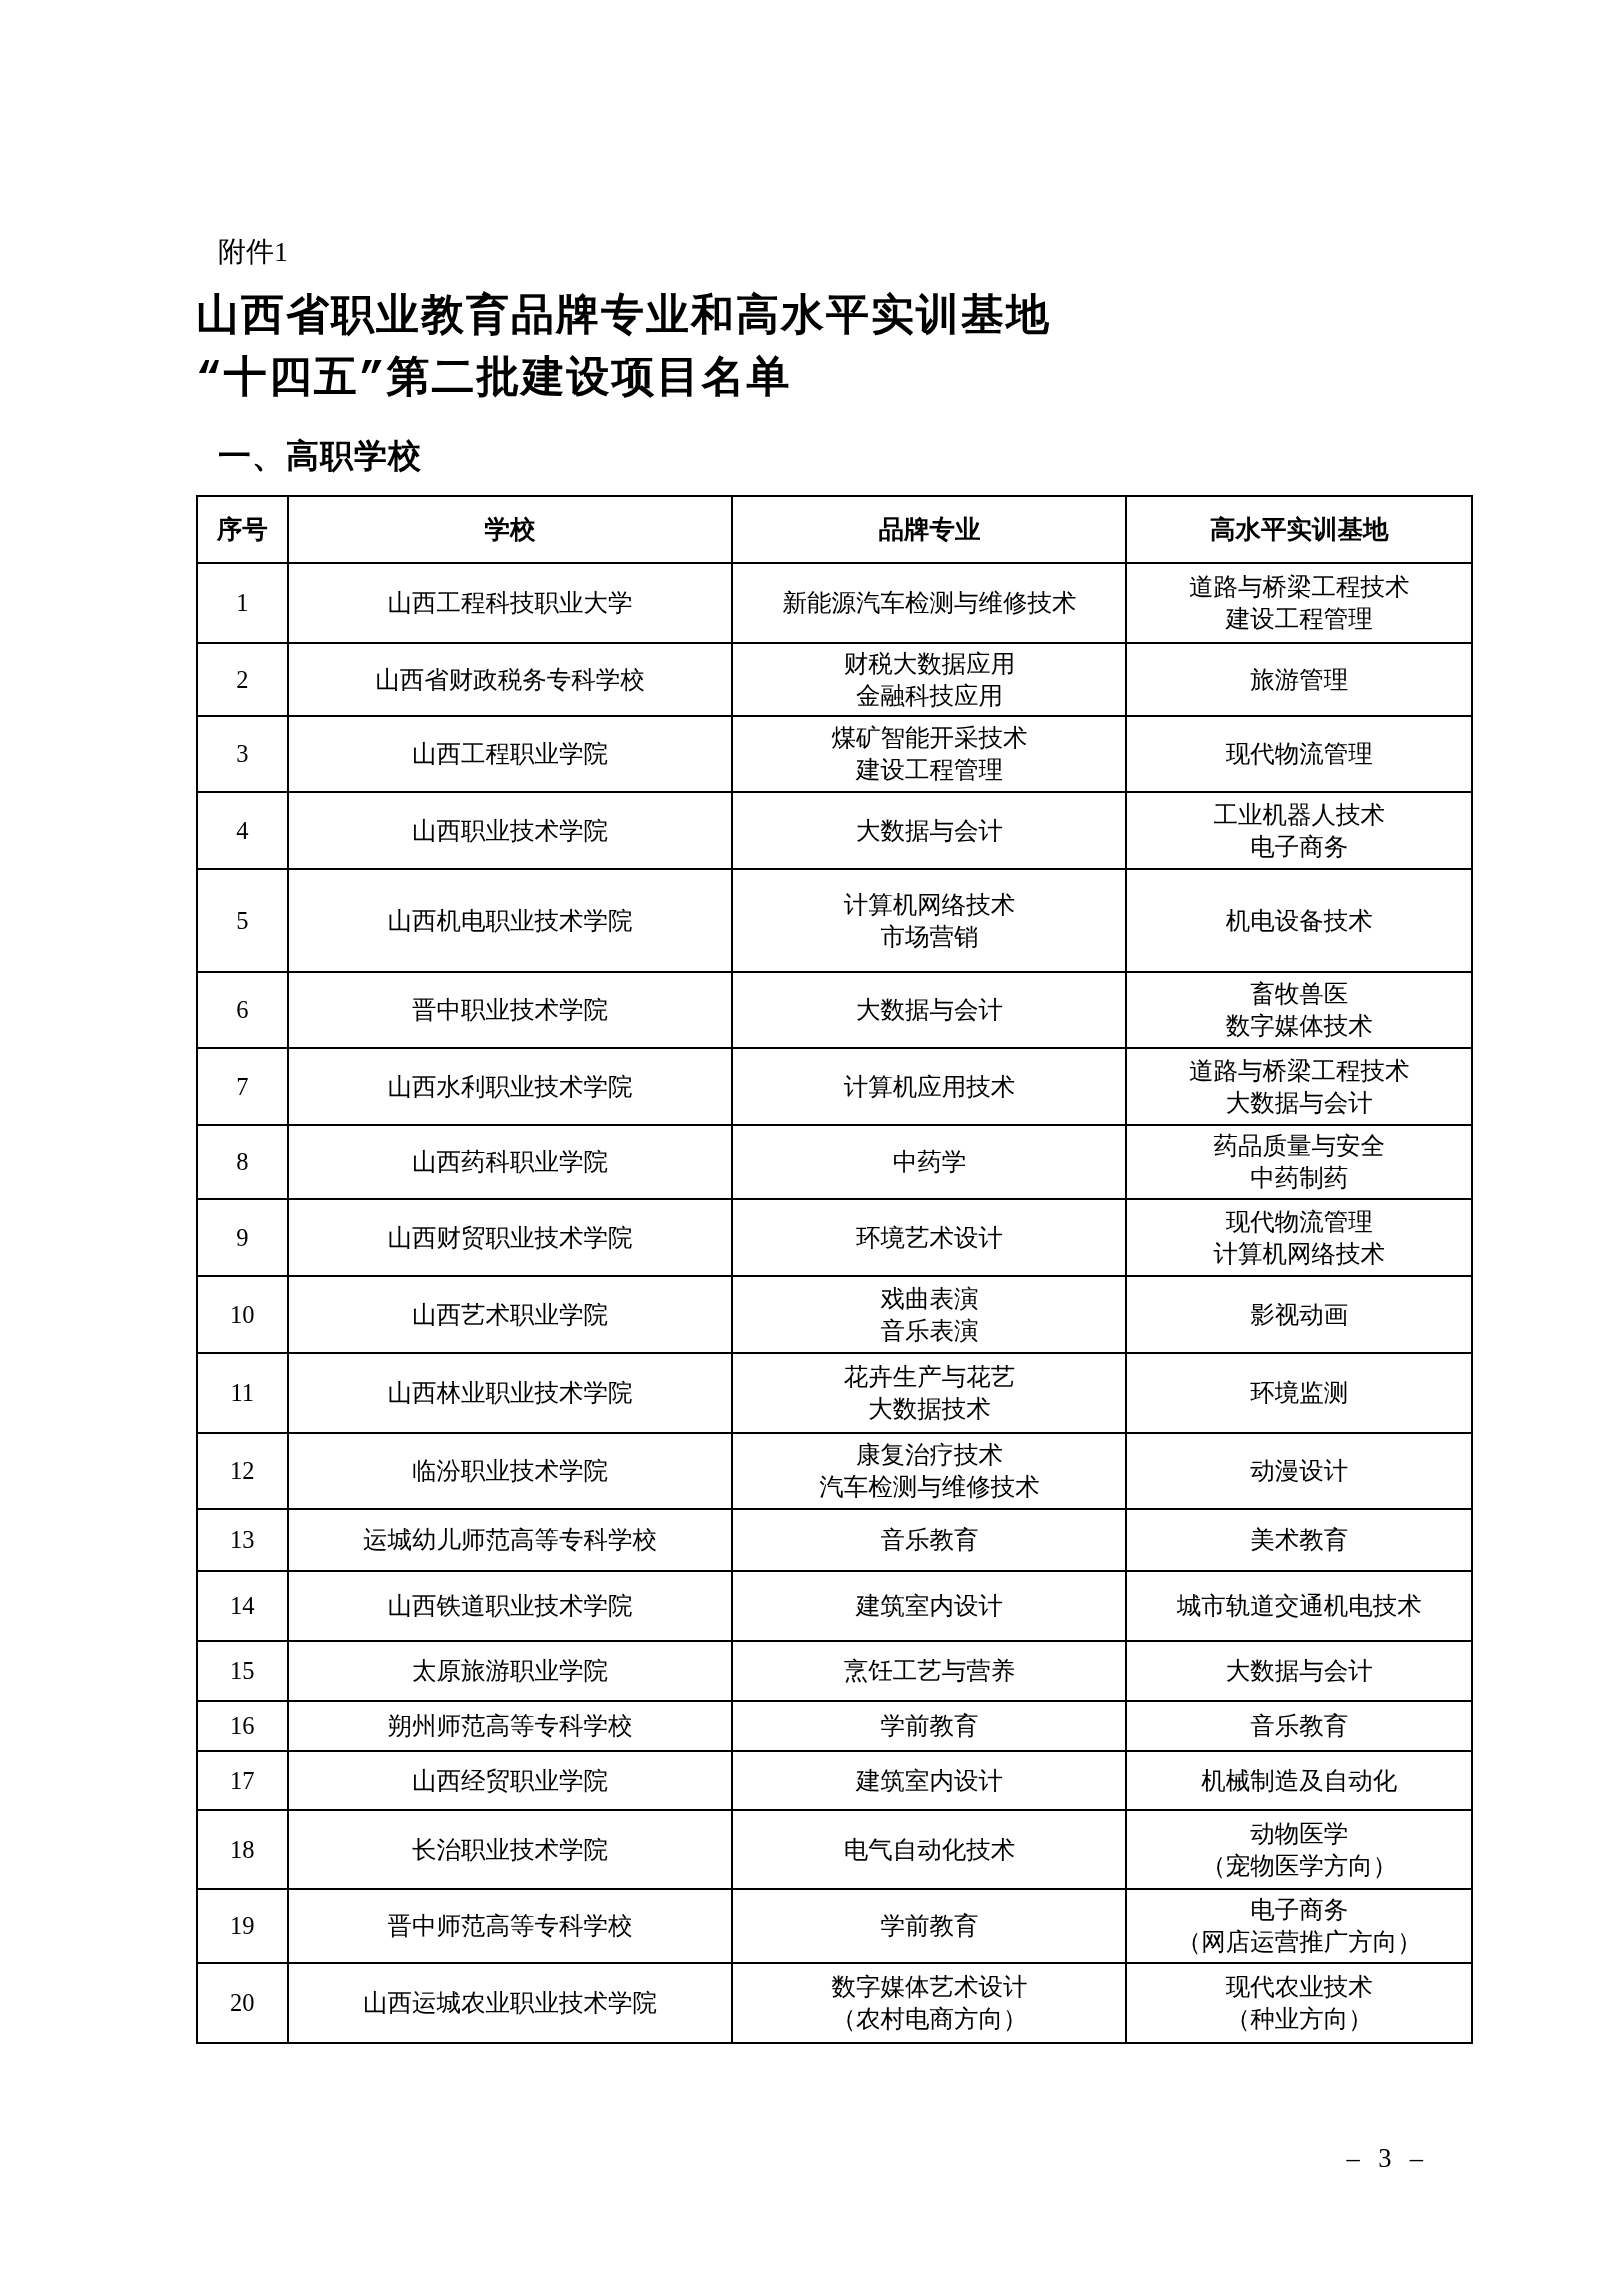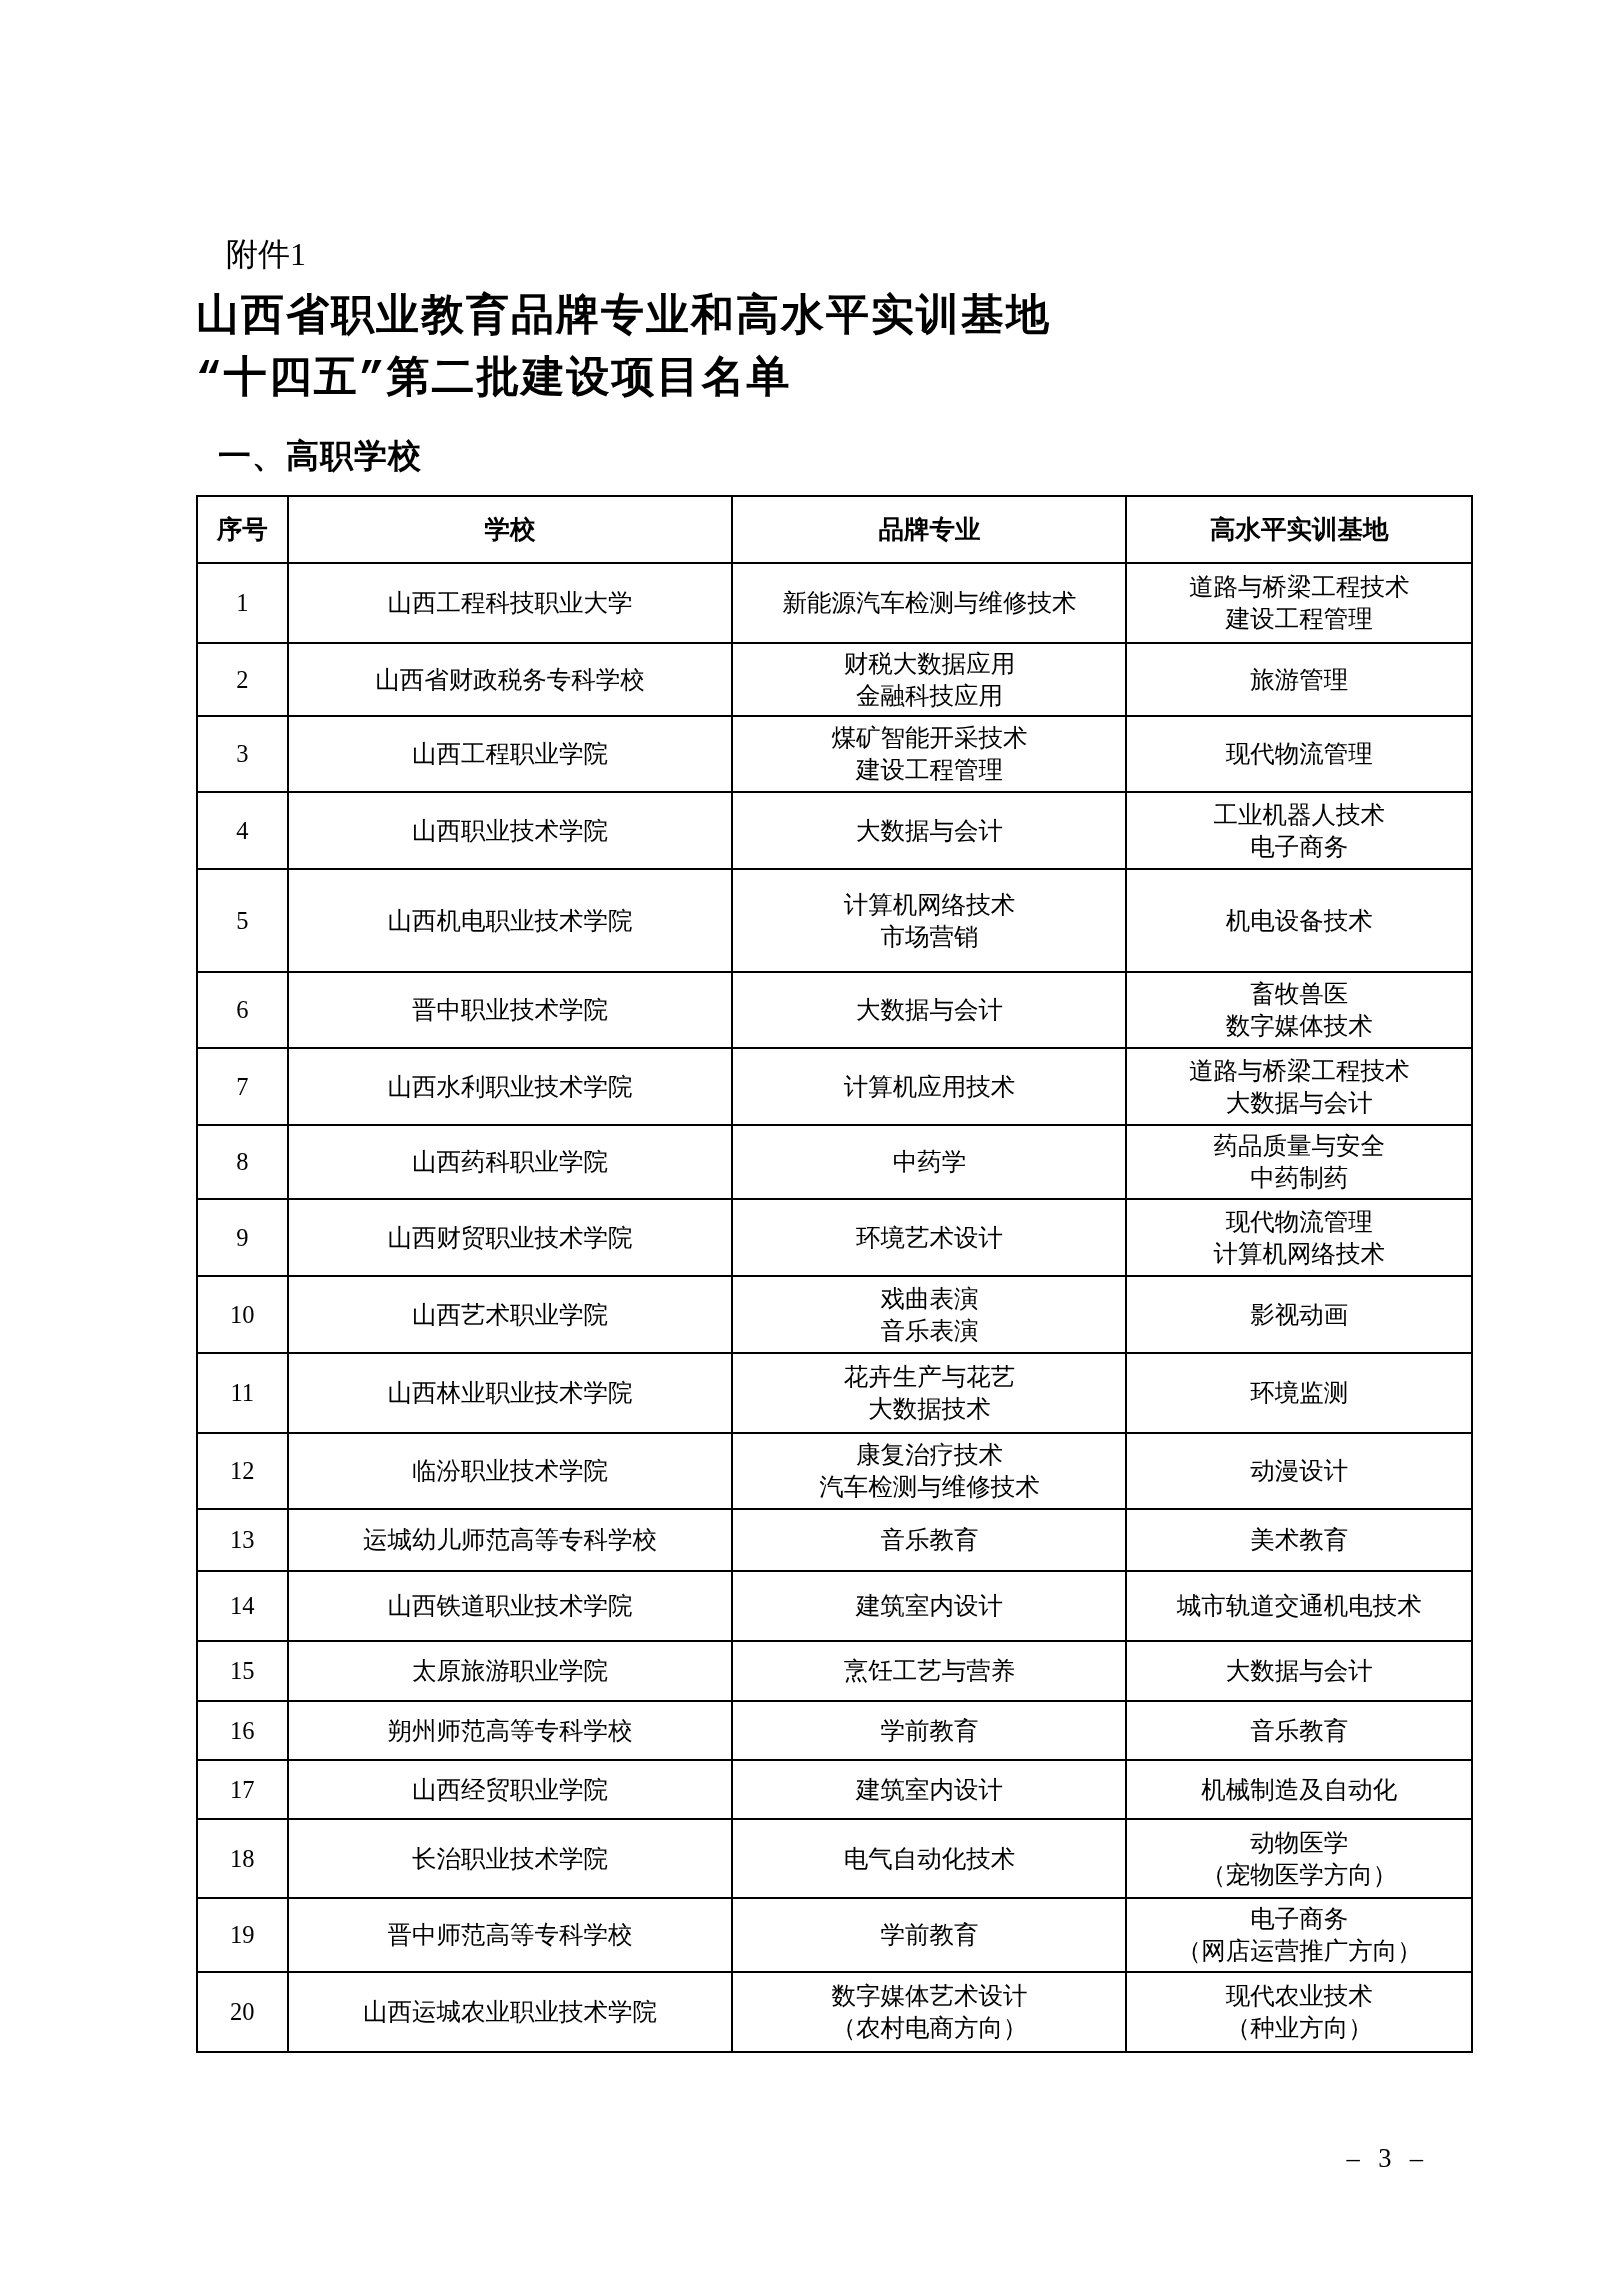--- a/index.html
+++ b/index.html
@@ -8,23 +8,23 @@
     width: 1621px;
     height: 2293px;
     margin: 0 auto;
     background: #ffffff;
     font-family: "Liberation Serif", serif;
     color: #000;
     overflow: hidden;
   }
   .attachment {
     position: absolute;
-    left: 226px;
+    left: 218px;
     top: 233px;
-    font-size: 32px;
+    font-size: 28px;
     font-family: "Liberation Serif", serif;
   }
   .title-block {
     position: absolute;
     left: 196px;
     top: 287px;
     width: 1279px;
     text-align: left;
     font-weight: bold;
     font-family: Liberation Mono, monospace;
@@ -212,21 +212,21 @@
         <td>山西铁道职业技术学院</td>
         <td>建筑室内设计</td>
         <td>城市轨道交通机电技术</td>
       </tr>
       <tr style="height:60px;">
         <td class="no-cell">15</td>
         <td>太原旅游职业学院</td>
         <td>烹饪工艺与营养</td>
         <td>大数据与会计</td>
       </tr>
-      <tr style="height:59px;margin-left:15px;">
+      <tr style="height:50px;margin-left:15px;">
         <td class="no-cell">16</td>
         <td>朔州师范高等专科学校</td>
         <td>学前教育</td>
         <td>音乐教育</td>
       </tr>
       <tr style="height:59px;">
         <td class="no-cell">17</td>
         <td>山西经贸职业学院</td>
         <td>建筑室内设计</td>
         <td>机械制造及自动化</td>

